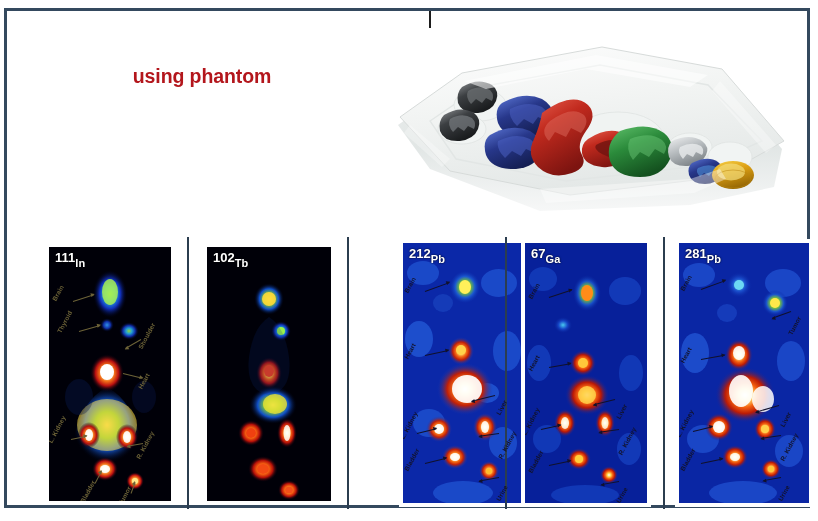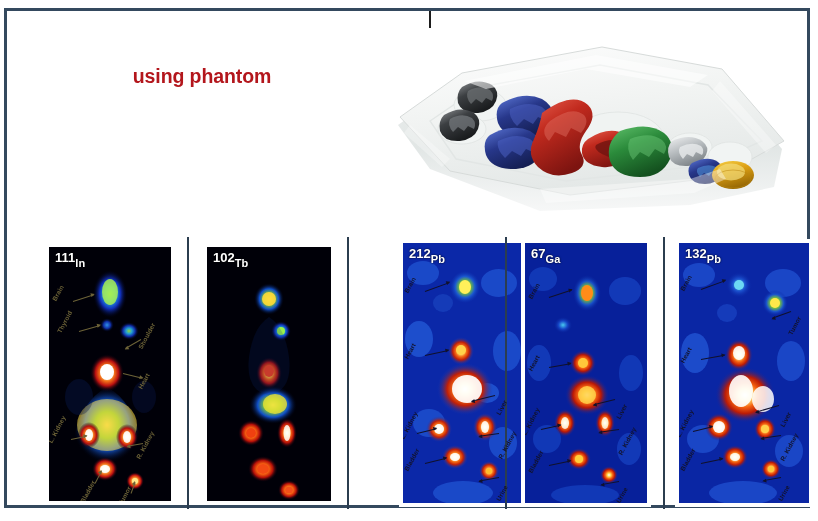--- a/index.html
+++ b/index.html
@@ -598,21 +598,21 @@
           <ellipse cx="86" cy="186" rx="4" ry="4" fill="#ffd04a"></ellipse>
 
           <ellipse cx="56" cy="214" rx="13" ry="12" fill="url(#hotE)"></ellipse>
           <ellipse cx="56" cy="214" rx="5" ry="4" fill="#ffffff" opacity="0.85"></ellipse>
 
           <ellipse cx="92" cy="226" rx="10" ry="10" fill="url(#hotE)"></ellipse>
           <ellipse cx="92" cy="226" rx="3" ry="3" fill="#ffc83a"></ellipse>
         </svg>
 
         <div class="iso-label">
-          <sup>132</sup><span>Pb</span>
+          <sup>281</sup><span>Pb</span>
         </div>
 
         <div class="lead" style="left:22px;top:46px;width:26px;transform:rotate(-20deg);"></div>
         <div class="organ" style="left:6px;top:42px;transform:rotate(-62deg);">Brain</div>
 
         <div class="lead" style="left:112px;top:68px;width:20px;transform:rotate(160deg);"></div>
         <div class="organ" style="left:114px;top:86px;transform:rotate(-62deg);">Tumor</div>
 
         <div class="lead" style="left:22px;top:116px;width:24px;transform:rotate(-10deg);"></div>
         <div class="organ" style="left:6px;top:114px;transform:rotate(-62deg);">Heart</div>

